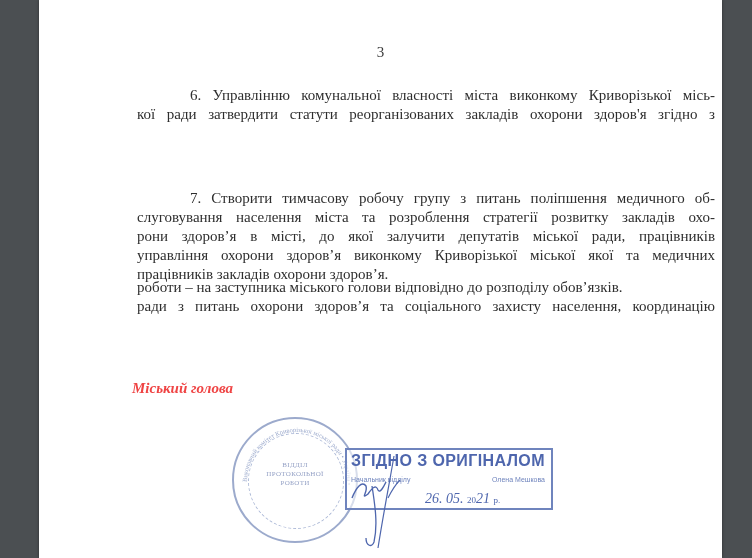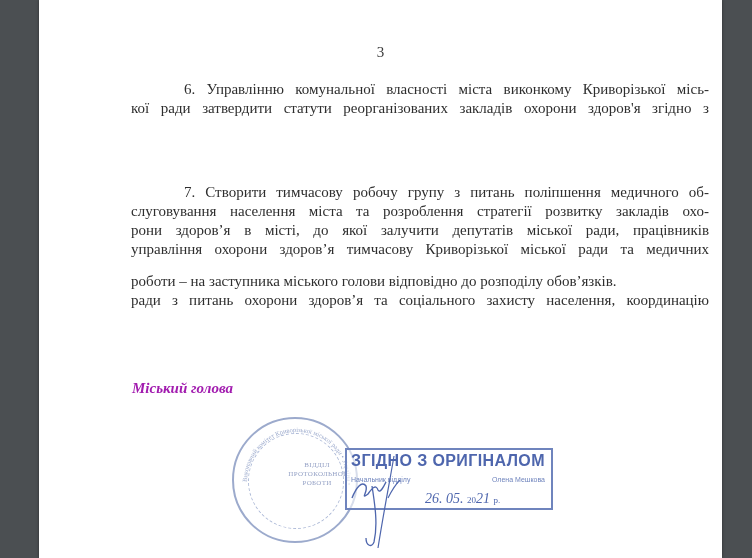--- a/index.html
+++ b/index.html
@@ -31,21 +31,21 @@
   }
   .para {
     position: absolute;
     left: 92px;
     width: 578px;
     font-family: "Liberation Serif", serif;
     font-size: 15px;
     line-height: 19px;
     color: #2e2e2e;
     text-align: justify;
-    margin: 0;
+    margin: 6px;
   }
   .para .line {
     display: block;
     white-space: nowrap;
     text-align: justify;
     text-align-last: justify;
   }
   .para .line.last {
     text-align-last: left;
   }
@@ -54,21 +54,21 @@
   #p7 { top: 183px; }
   #p8 { top: 272px; }
 
   .sig-title, .sig-name {
     position: absolute;
     top: 380px;
     font-family: "Liberation Serif", serif;
     font-style: italic;
     font-weight: bold;
     font-size: 15px;
-    color: #a21caf;
+    color: #ef4444;
   }
   .sig-title { left: 93px; }
   .sig-name { left: 492px; }
 
   
   .seal {
     position: absolute;
     left: 193px; top: 417px;
     width: 126px; height: 126px;
     border-radius: 50%;
@@ -86,21 +86,20 @@
   .seal-center {
     position: absolute;
     left: 0; width: 100%;
     top: 42px;
     text-align: center;
     font-family: "Liberation Serif", serif;
     font-size: 7px;
     line-height: 9px;
     color: #8190bb;
     letter-spacing: 0.3px;
-    padding-left: 22px;
   }
   .seal-ring {
     position: absolute;
     left: 0; top: 0; width: 126px; height: 126px;
   }
 
   
   .stamp {
     position: absolute;
     left: 306px; top: 448px;
@@ -162,21 +161,22 @@
 
     <p class="para" id="p6">
       <span class="line first">6. Управлінню комунальної власності міста виконкому Криворізької місь-</span>
       <span class="line">кої ради  затвердити статути реорганізованих закладів охорони здоров'я згідно з</span>
     </p>
 
     <p class="para" id="p7">
       <span class="line first">7. Створити тимчасову робочу групу з питань поліпшення медичного об-</span>
       <span class="line">слуговування населення міста та розроблення стратегії розвитку закладів охо-</span>
       <span class="line">рони здоров’я в місті, до якої залучити депутатів міської ради, працівників</span>
-      <span class="line">управління охорони здоров’я тимчасову Криворізької міської ради та медичних</span>
+      <span class="line">управління охорони здоров’я виконкому Криворізької міської якої та медичних</span>
+      <span class="line last">працівників закладів охорони здоров’я.</span>
     </p>
 
     <p class="para" id="p8">
       <span class="line last">роботи – на  заступника міського голови відповідно до розподілу обов’язків.</span>
       <span class="line">ради з питань охорони здоров’я та соціального захисту населення, координацію</span>
     </p>
 
     <div class="sig-title">Міський голова</div>
 
     <div class="seal">

